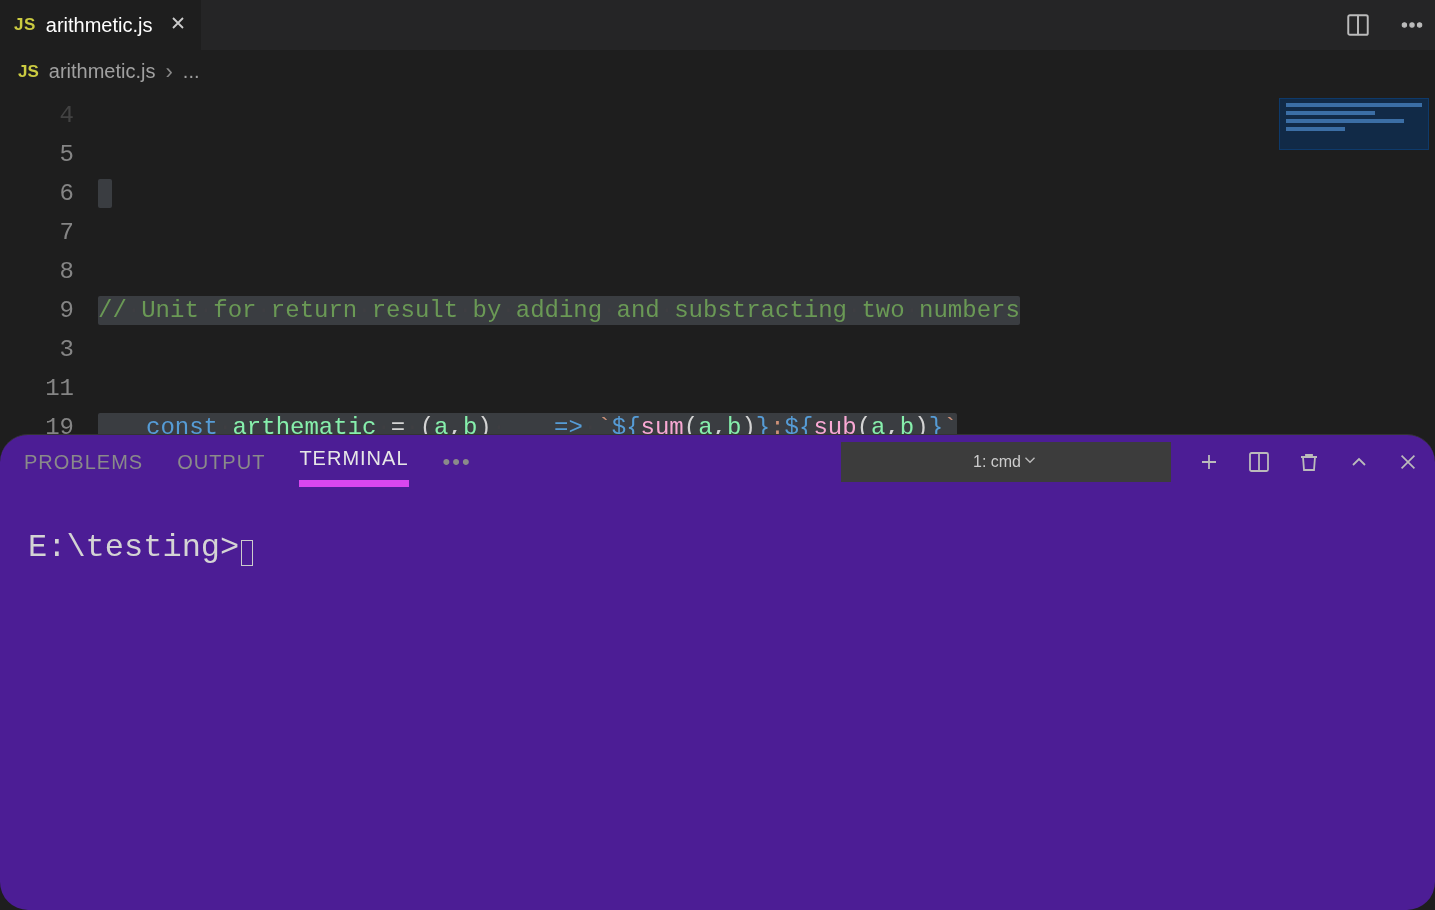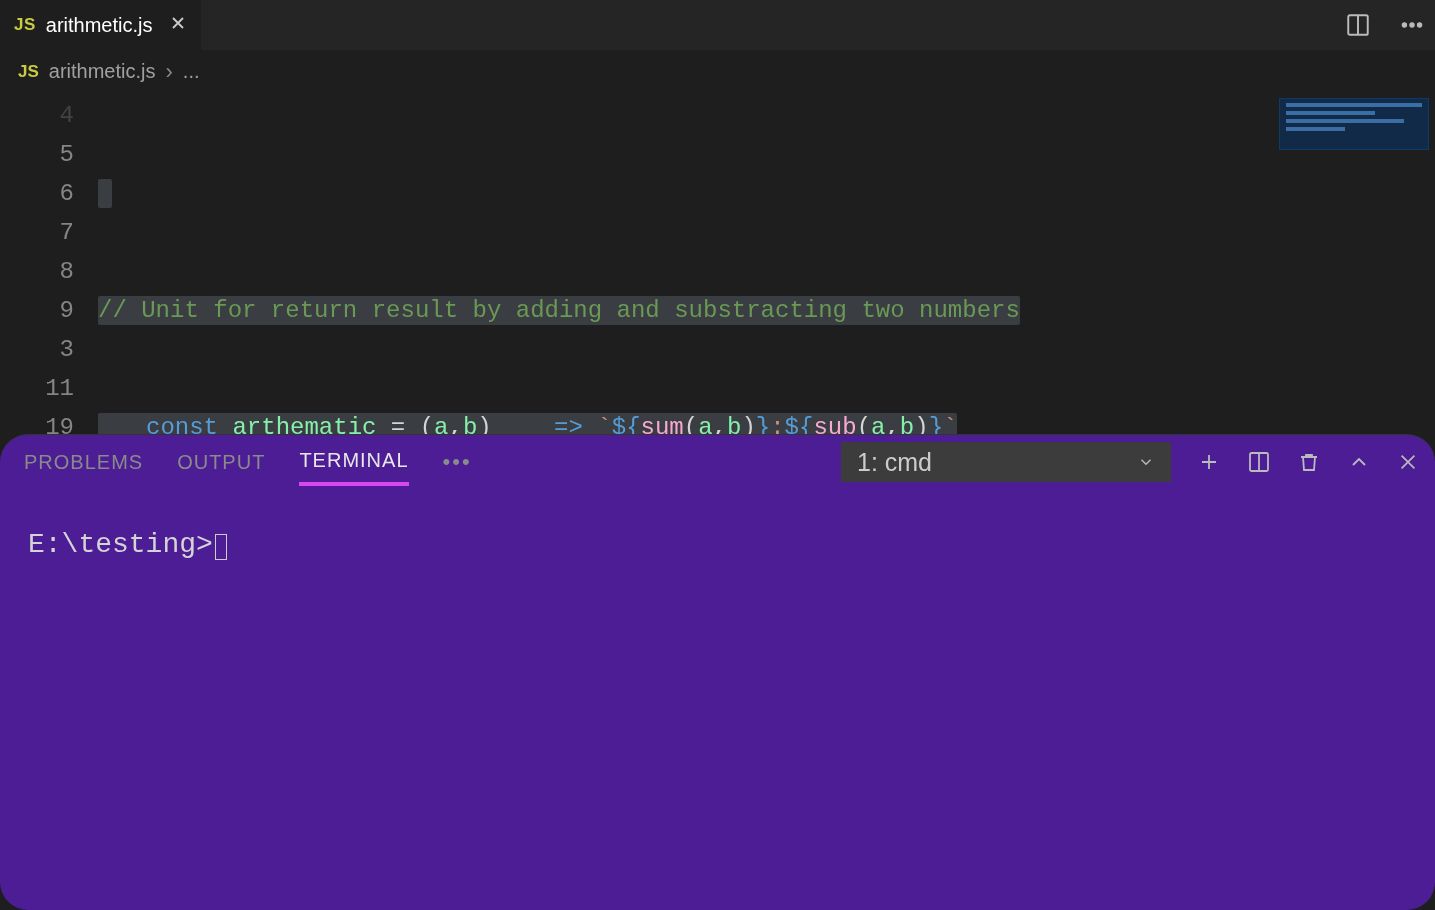--- a/index.html
+++ b/index.html
@@ -161,51 +161,51 @@
     font-size: 20px;
     position: relative;
   }
   .panel-tab {
     letter-spacing: 1px;
     cursor: pointer;
     padding: 10px 0;
   }
   .panel-tab.active {
     color: #e7e7e7;
-    border-bottom: 4px solid #d946ef;
+    border-bottom: 7px solid #d946ef;
   }
   .panel-ellipsis { font-size: 22px; letter-spacing: 2px; color:#8a8a8a; cursor:pointer;}
   .panel-right {
     position: absolute;
     right: 16px;
     top: 0;
     height: 100%;
     display: flex;
     align-items: center;
     gap: 26px;
   }
   .term-select {
     background: #3c3c3c;
     color: #cccccc;
     border: none;
     height: 40px;
     width: 330px;
-    font-size: 25px;
+    font-size: 16px;
     padding: 0 16px;
     display: flex;
     align-items: center;
-    justify-content: space-between;
+    justify-content: center;
     cursor: pointer;
   }
   .panel-right svg { stroke: #bbbbbb; }
   .terminal-body {
     flex: 1;
     padding: 40px 28px;
     font-family: Consolas, "Courier New", monospace;
-    font-size: 28px;
+    font-size: 32px;
     color: #d4d4d4;
   }
   .cursor-block {
     display: inline-block;
     width: 12px;
     height: 26px;
     border: 1px solid #cccccc;
     vertical-align: text-bottom;
     margin-left: 2px;
   }

